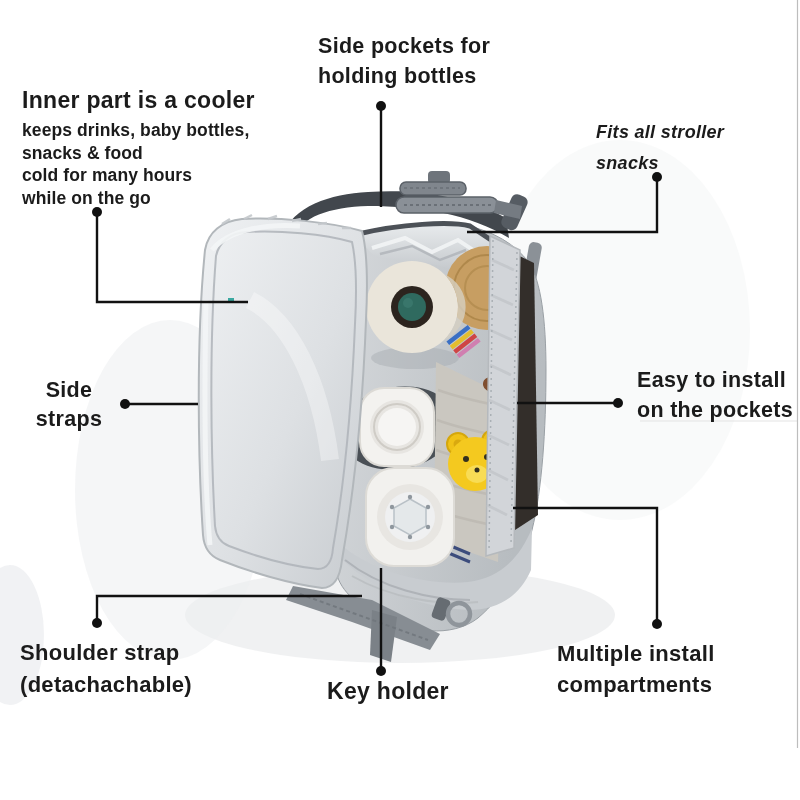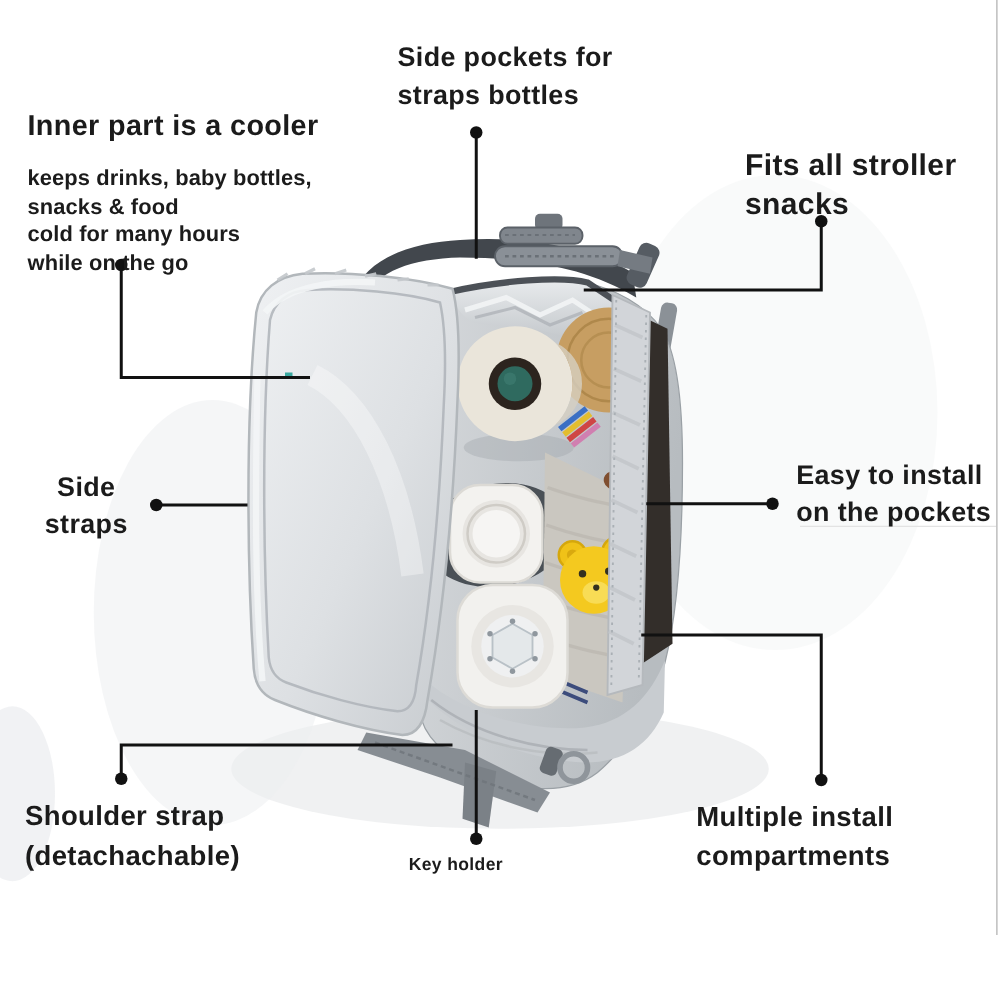--- a/index.html
+++ b/index.html
@@ -7,27 +7,27 @@
     position:relative;width:800px;height:748px;overflow:hidden;
     background:#ffffff;
     font-family:"Liberation Sans", sans-serif;
     color:#1b1b1b;
   }
   .layer{position:absolute;left:0;top:0;width:800px;height:800px;}
   .label{position:absolute;font-weight:700;letter-spacing:.3px;white-space:nowrap;}
   .label .ln{display:block;}
   .lbl-side{left:318px;top:31px;font-size:21.5px;line-height:30px;}
   .lbl-cooler{left:22px;top:86px;}
-  .lbl-cooler .hd{display:block;font-size:23px;line-height:28px;font-weight:700;margin-bottom:17px;}
+  .lbl-cooler .hd{display:block;font-size:23px;line-height:28px;font-weight:700;margin-bottom:5px;}
   .lbl-cooler .sub{display:block;font-size:17.5px;line-height:22.5px;font-weight:700;letter-spacing:.1px;}
-  .lbl-fits{left:596px;top:117px;font-size:24px;line-height:31px;}
+  .lbl-fits{left:596px;top:117px;font-size:18px;line-height:31px;font-style:italic;}
   .lbl-back{left:30px;top:376px;width:78px;text-align:center;font-size:21.5px;line-height:29px;}
   .lbl-easy{left:637px;top:365px;font-size:21.5px;line-height:30px;}
   .lbl-shoulder{left:20px;top:637px;font-size:22px;line-height:31.5px;}
-  .lbl-key{left:327px;top:677px;font-size:14px;line-height:28px;}
+  .lbl-key{left:327px;top:677px;font-size:23px;line-height:28px;}
   .lbl-multi{left:557px;top:639px;font-size:22px;line-height:30.5px;}
   svg{display:block;}
 </style>
 </head>
 <body>
 
 <div class="stage">
 
   <svg class="layer" viewBox="0 0 800 800" aria-hidden="true">
     <defs>
@@ -224,21 +224,21 @@
       </g>
       <g>
         <circle cx="657" cy="624" r="5" stroke="none"></circle>
         <polyline points="657,624 657,508 513,508" fill="none"></polyline>
       </g>
     </g>
   </svg>
 
   <div class="label lbl-side">
     <span class="ln">Side pockets for</span>
-    <span class="ln">straps bottles</span>
+    <span class="ln">holding bottles</span>
   </div>
 
   <div class="label lbl-cooler">
     <span class="hd">Inner part is a cooler</span>
     <span class="sub">keeps drinks, baby bottles,</span>
     <span class="sub">snacks &amp; food</span>
     <span class="sub">cold for many hours</span>
     <span class="sub">while on the go</span>
   </div>
 

